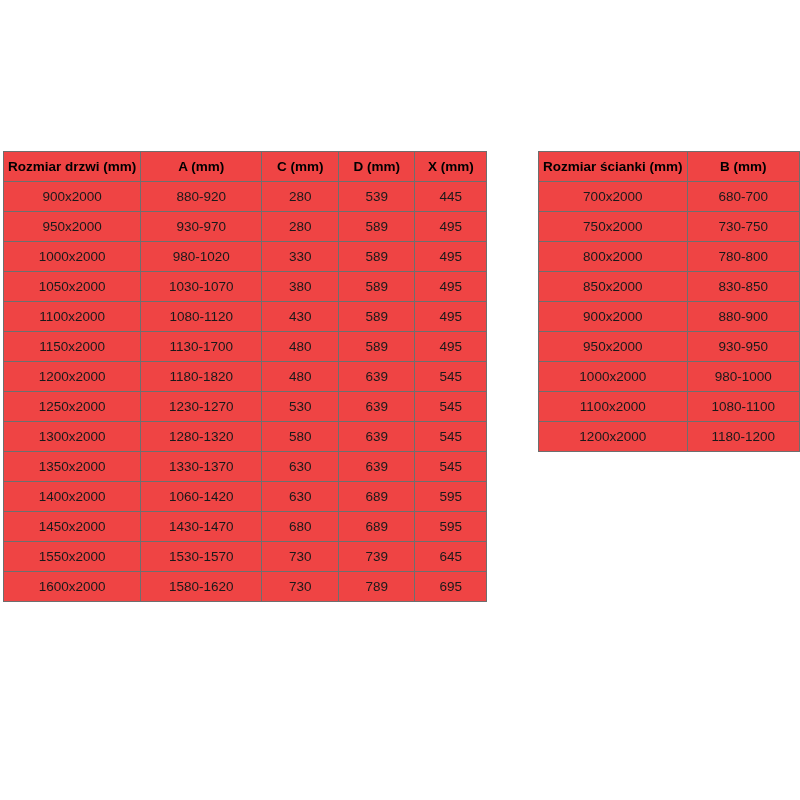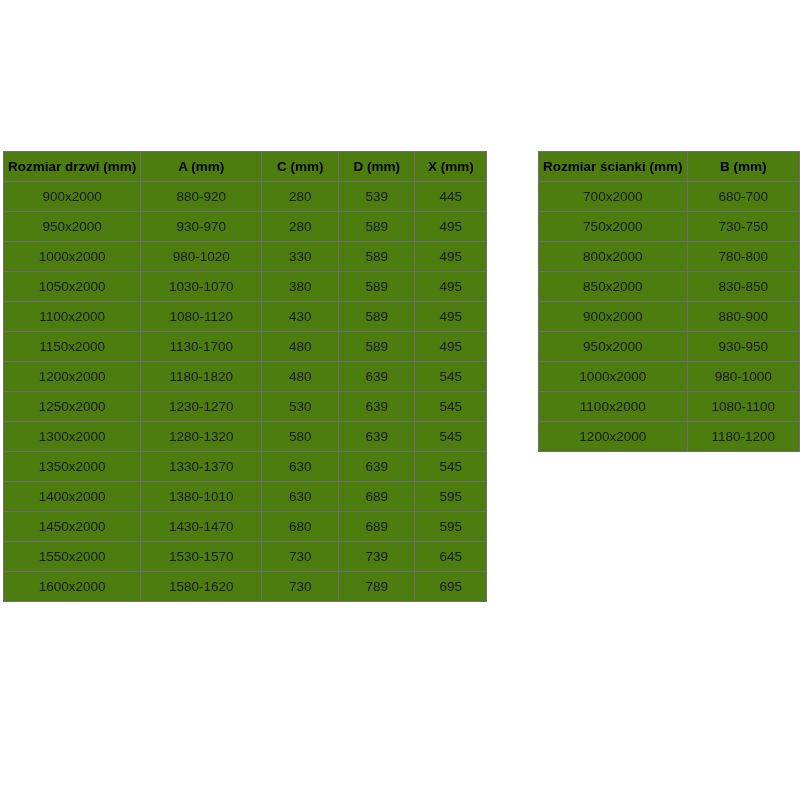--- a/index.html
+++ b/index.html
@@ -19,21 +19,21 @@
     overflow: hidden;
   }
   .table-wrap { position: absolute; }
   .table-wrap.left  { left: 3px;   top: 151px; }
   .table-wrap.right { left: 538px; top: 151px; }
 
   table.spec-table {
     border-collapse: collapse;
     table-layout: fixed;
     border: 1.5px solid var(--outer_border, #444444);
-    background: #4d7c0f;
+    background: #ef4444;
     padding-left: 48px;
   }
   table.spec-table th,
   table.spec-table td {
     border: 1px solid var(--grid, #6e6e6e);
     height: 29px;
     padding: 0 4px;
     text-align: center;
     vertical-align: middle;
     font-size: 13.5px;
@@ -137,21 +137,21 @@
           </tr>
           <tr>
             <td>1350x2000</td>
             <td>1330-1370</td>
             <td>630</td>
             <td>639</td>
             <td>545</td>
           </tr>
           <tr>
             <td>1400x2000</td>
-            <td>1380-1010</td>
+            <td>1060-1420</td>
             <td>630</td>
             <td>689</td>
             <td>595</td>
           </tr>
           <tr>
             <td>1450x2000</td>
             <td>1430-1470</td>
             <td>680</td>
             <td>689</td>
             <td>595</td>

